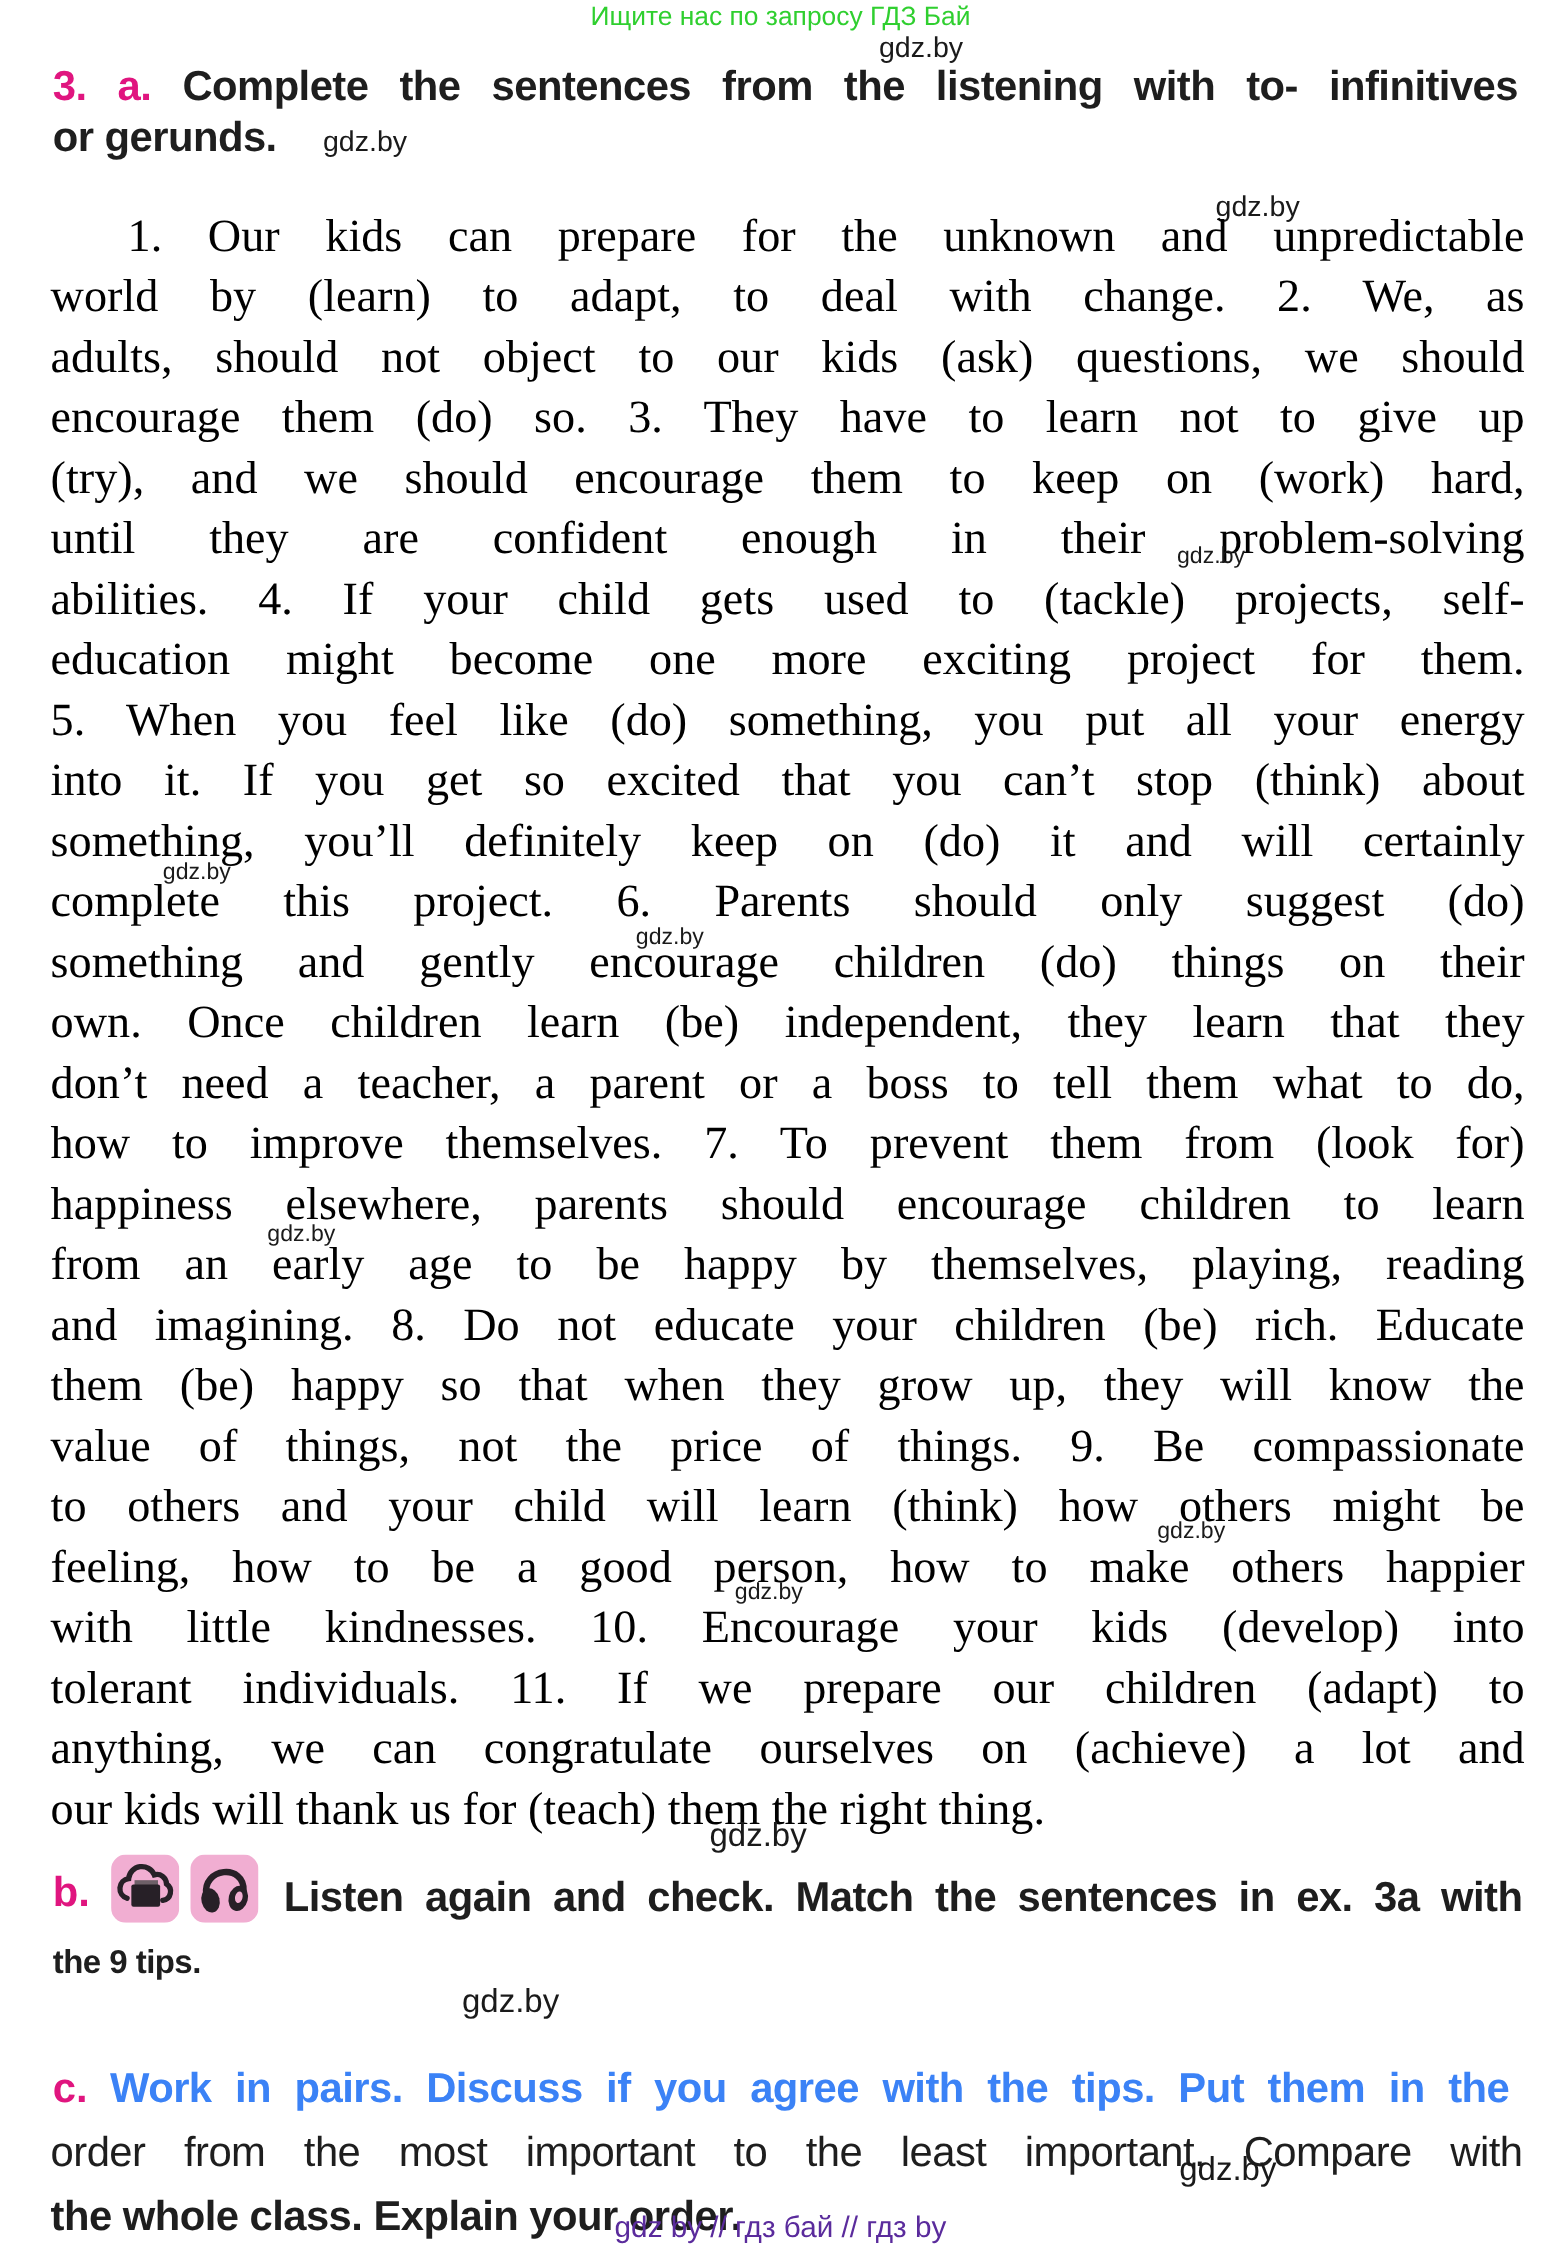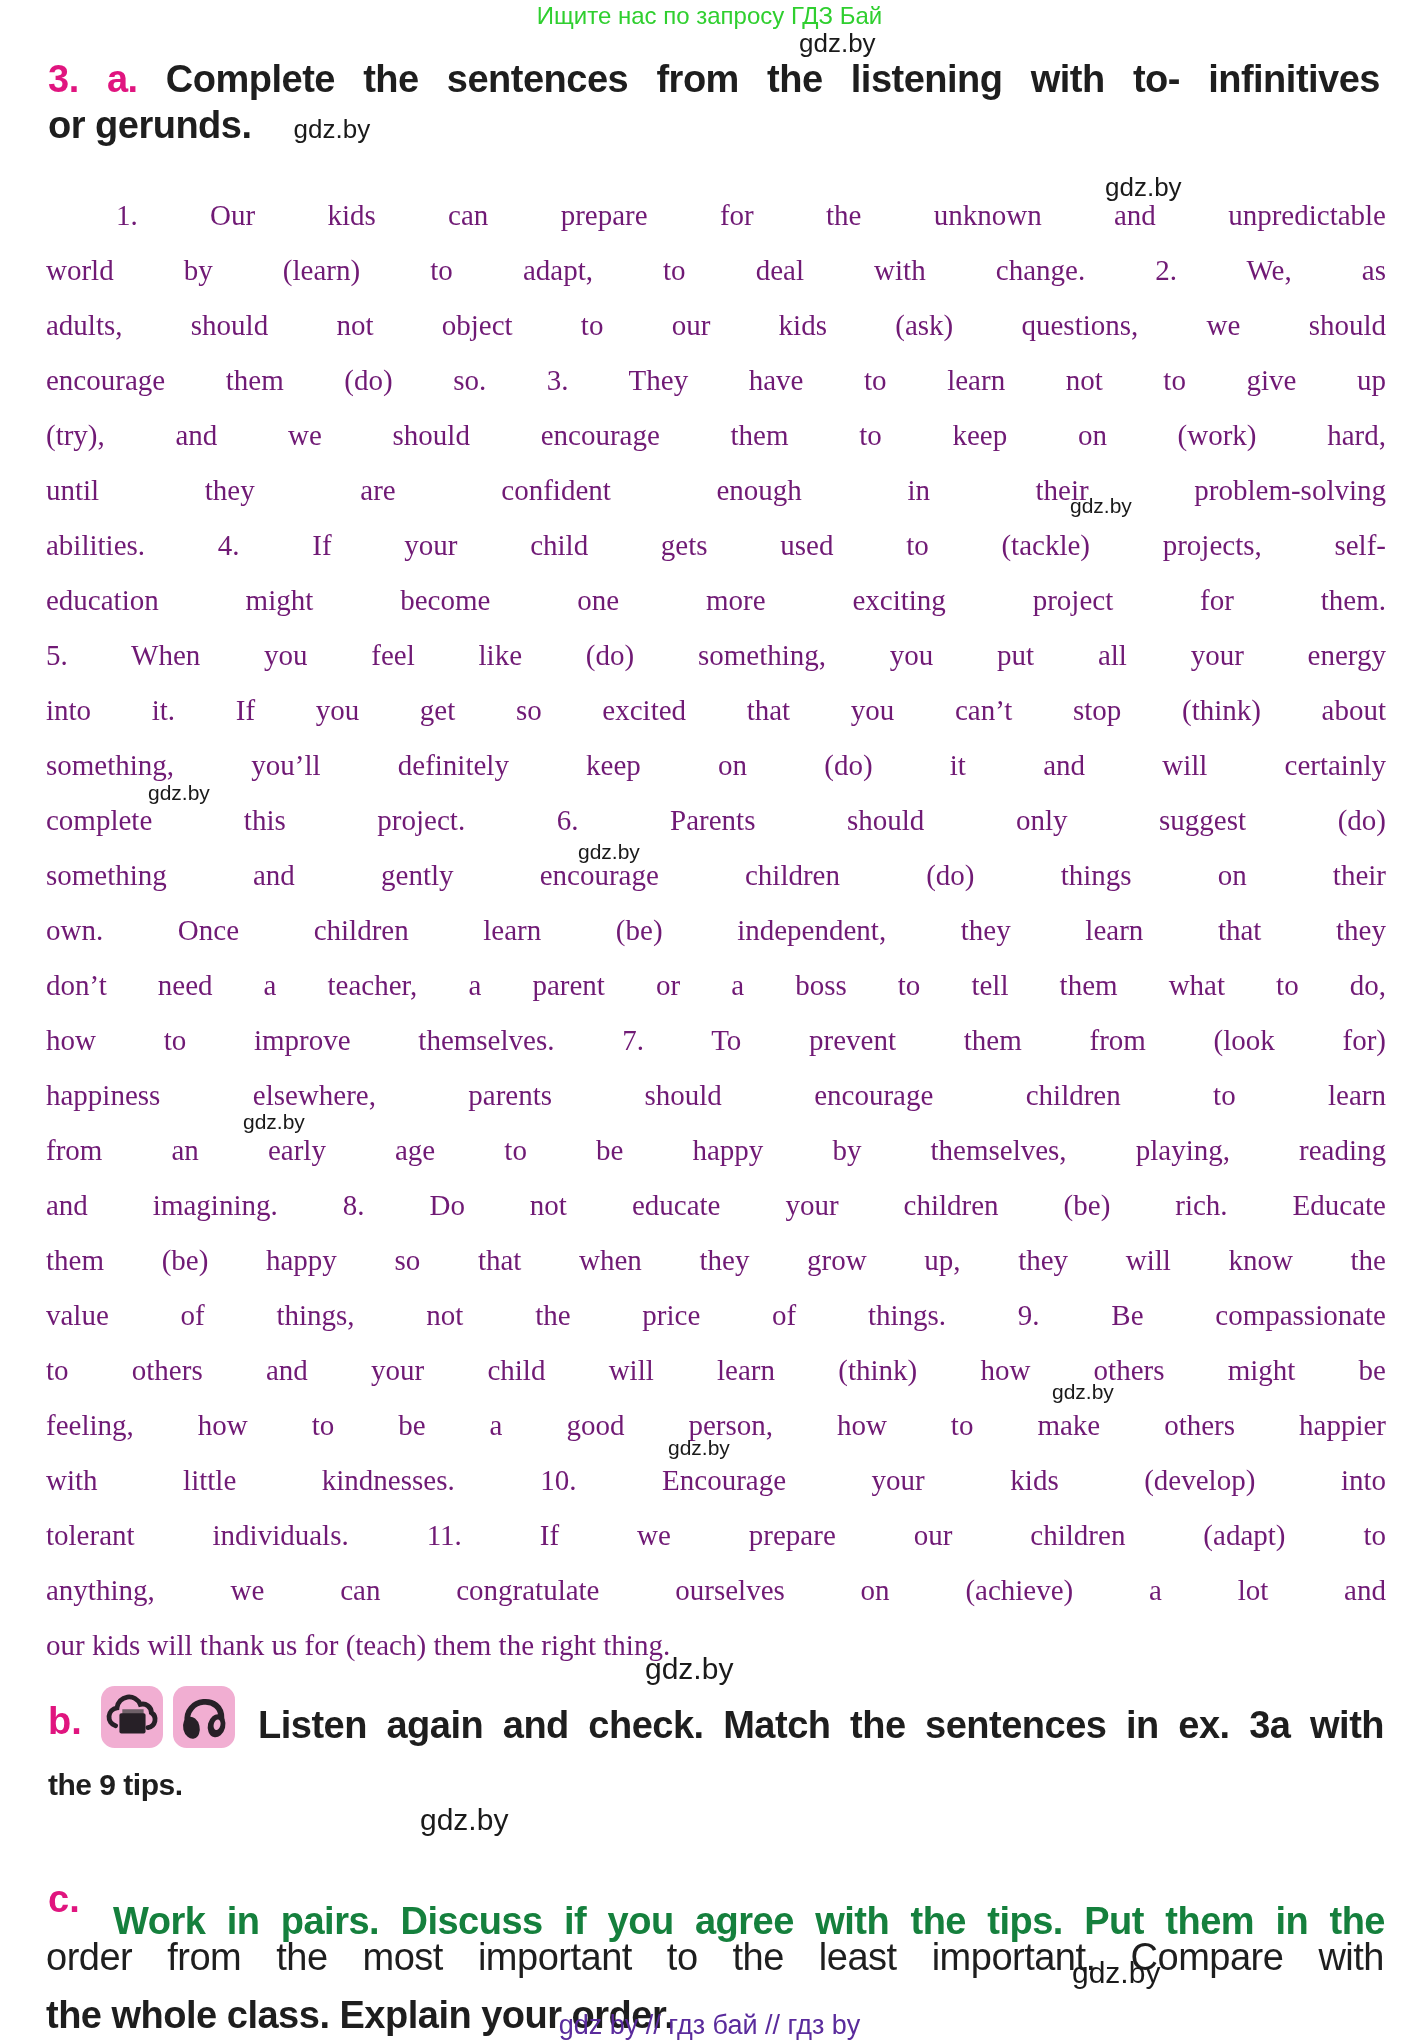--- a/index.html
+++ b/index.html
@@ -30,21 +30,21 @@
     font-weight:700;color:#1e1e1e;
     font-size:38px;line-height:46px;letter-spacing:-0.5px;
   }
   .hdr-line1{text-align:justify;text-align-last:justify;}
   .label-magenta{color:#e0157f;font-weight:700;}
   .hdr-wm{font-size:26px;font-weight:400;letter-spacing:0;margin-left:42px;color:#1a1a1a;}
   
   .body-par{
     left:46px;top:188px;width:1340px;
     font-family:"Liberation Serif",serif;
-    font-size:29px;color:#701a75;
+    font-size:42px;color:#000000;
   }
   .bline{
     height:55px;line-height:55px;white-space:nowrap;
     text-align:justify;text-align-last:justify;
   }
   .bline.first{text-indent:70px;}
   .bline.last{text-align-last:left;}
   
   .pb-label{left:48px;top:1700px;font-size:38px;font-weight:700;}
   .pb-icon{width:62px;height:62px;top:1686px;}
@@ -52,23 +52,23 @@
     left:258px;top:1702px;width:1126px;
     font-size:38px;line-height:46px;font-weight:700;color:#1e1e1e;
     letter-spacing:-0.5px;text-align:justify;text-align-last:justify;
   }
   .pb-line2{
     left:48px;top:1768px;font-size:30px;font-weight:700;color:#1e1e1e;letter-spacing:-0.5px;
   }
   
   .pc-label{left:48px;top:1878px;font-size:38px;font-weight:700;}
   .pc-line1{
-    left:113px;top:1878px;width:1272px;
-    font-size:38px;font-weight:700;color:#15803d;letter-spacing:-0.5px;
-    text-align:justify;text-align-last:justify;margin-top:22px;
+    left:100px;top:1878px;width:1272px;
+    font-size:38px;font-weight:700;color:#3b82f6;letter-spacing:-0.5px;
+    text-align:justify;text-align-last:justify;
   }
   .pc-line2{
     left:46px;top:1936px;width:1338px;
     font-size:38px;font-weight:400;color:#1e1e1e;letter-spacing:-0.5px;
     text-align:justify;text-align-last:justify;
   }
   .pc-line3{
     left:46px;top:1994px;
     font-size:38px;font-weight:700;color:#1e1e1e;letter-spacing:-0.5px;
   }

